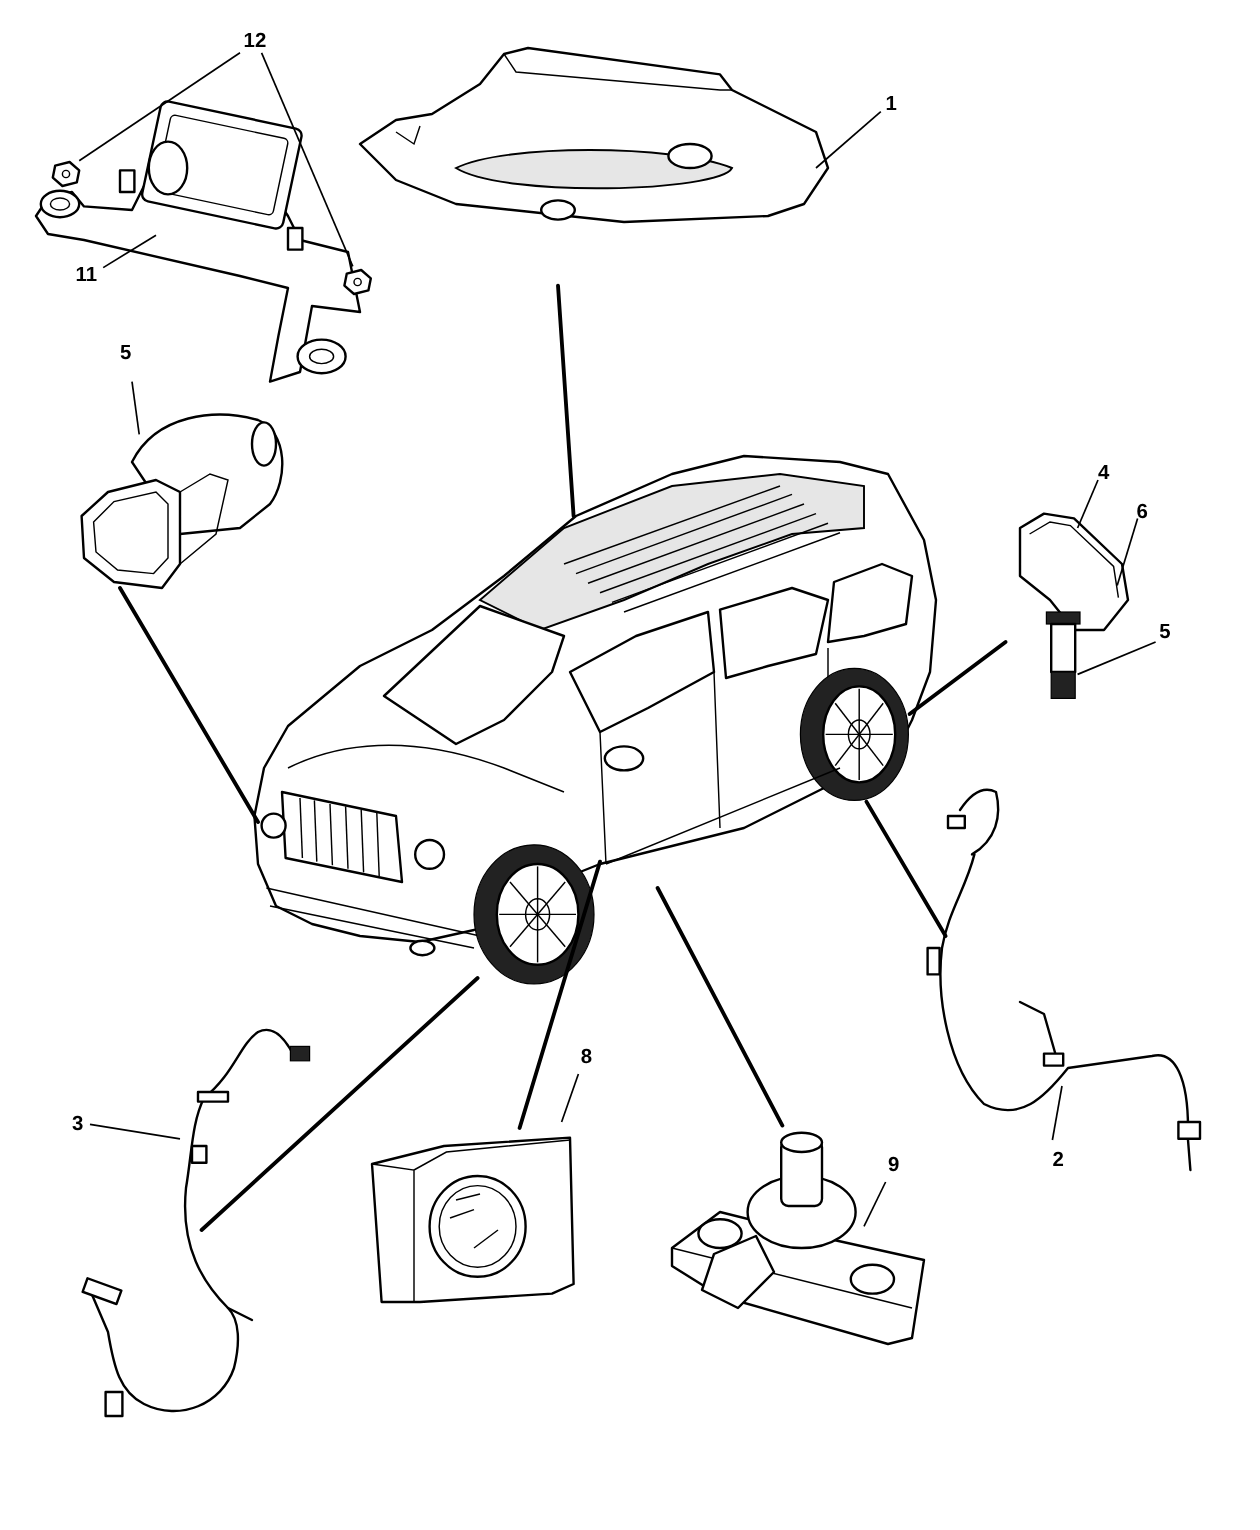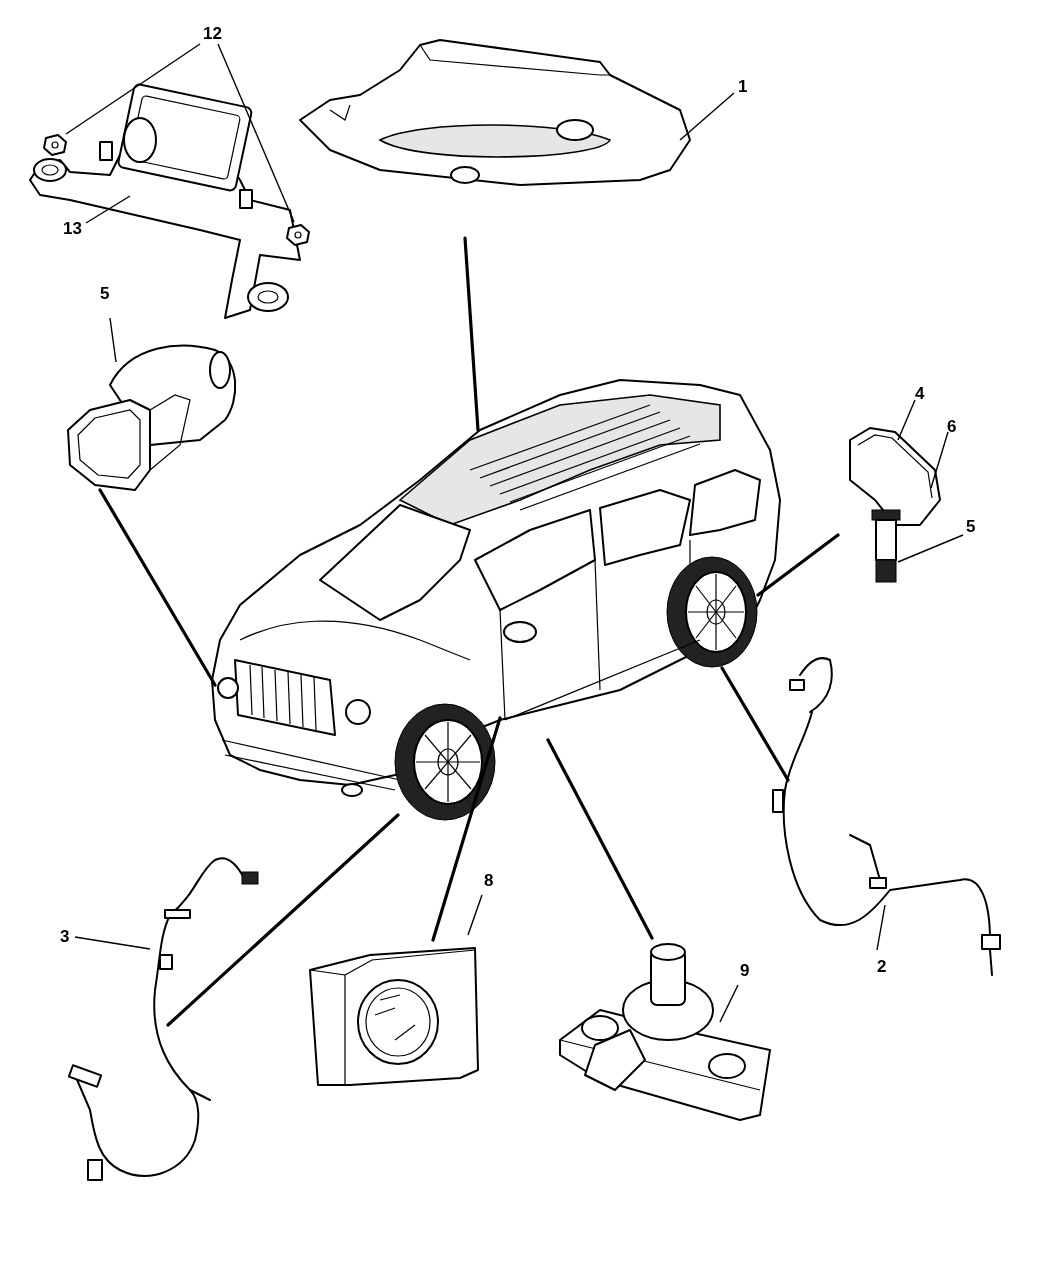--- a/index.html
+++ b/index.html
@@ -194,21 +194,21 @@
     <line class="lead" x1="963" y1="535" x2="898" y2="562"></line>
     <line class="lead" x1="885" y1="905" x2="877" y2="950"></line>
     <line class="lead" x1="75" y1="937" x2="150" y2="949"></line>
     <line class="lead" x1="482" y1="895" x2="468" y2="935"></line>
     <line class="lead" x1="738" y1="985" x2="720" y2="1022"></line>
   </g>
 </svg>
 
 
 <span class="lbl" style="left:203px;top:25px;">12</span>
-<span class="lbl" style="left:63px;top:220px;">13</span>
+<span class="lbl" style="left:63px;top:220px;">11</span>
 <span class="lbl" style="left:100px;top:285px;">5</span>
 <span class="lbl" style="left:738px;top:78px;">1</span>
 <span class="lbl" style="left:915px;top:385px;">4</span>
 <span class="lbl" style="left:947px;top:418px;">6</span>
 <span class="lbl" style="left:966px;top:518px;">5</span>
 <span class="lbl" style="left:877px;top:958px;">2</span>
 <span class="lbl" style="left:60px;top:928px;">3</span>
 <span class="lbl" style="left:484px;top:872px;">8</span>
 <span class="lbl" style="left:740px;top:962px;">9</span>
 </div>

